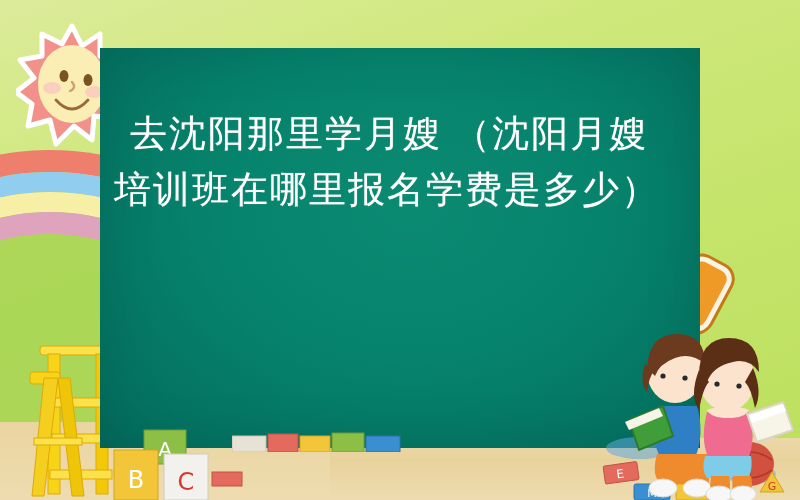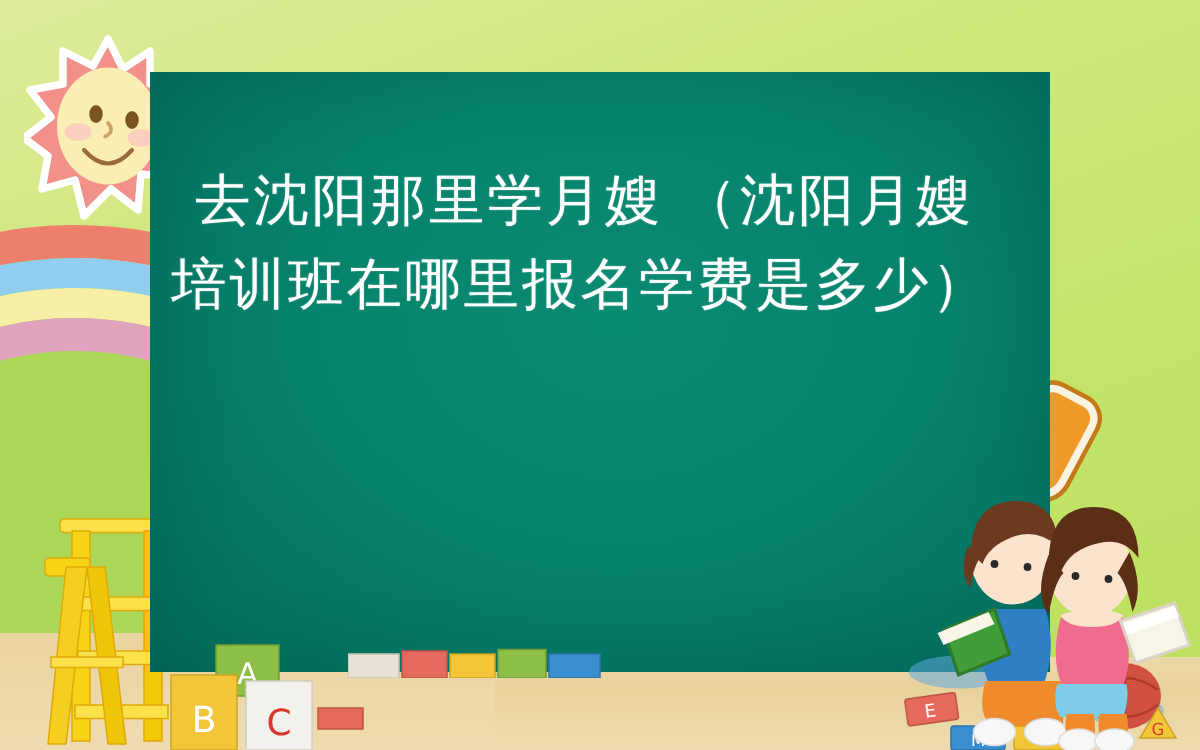--- a/index.html
+++ b/index.html
@@ -71,21 +71,21 @@
     position:absolute; left:100px; top:48px;
     width:600px; height:400px;
     background:
       radial-gradient(ellipse at 52% 40%, #0b8a72 0%, #06836c 45%, #046b5c 100%);
     box-shadow:inset 0 0 60px rgba(0,0,0,.10);
   }
   .chalk {
     position:absolute;
     left:14px; top:58px; right:22px;
     color:#ffffff;
-    font-family:Liberation Sans, sans-serif;
+    font-family:Liberation Serif, serif;
     font-size:37px;
     line-height:56px;
     letter-spacing:2px;
     text-shadow:0 0 1px rgba(255,255,255,.55);
     white-space:pre-wrap;
     word-break:break-all;
     text-indent:16px;
   }
 
   

